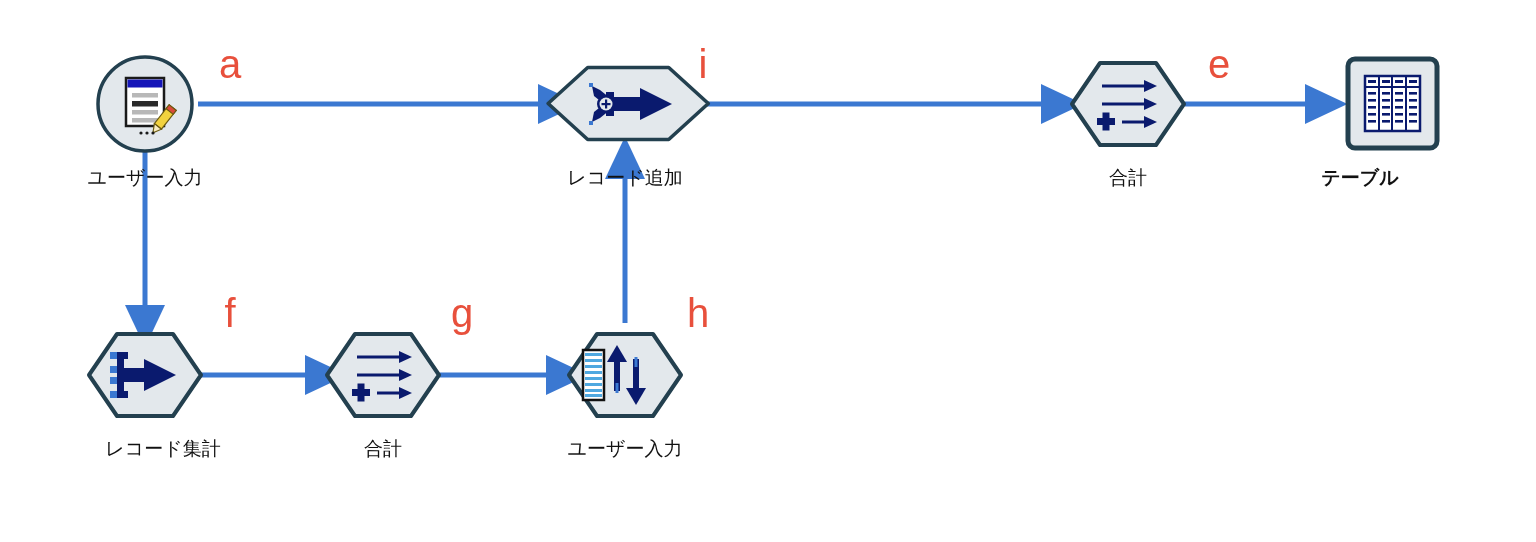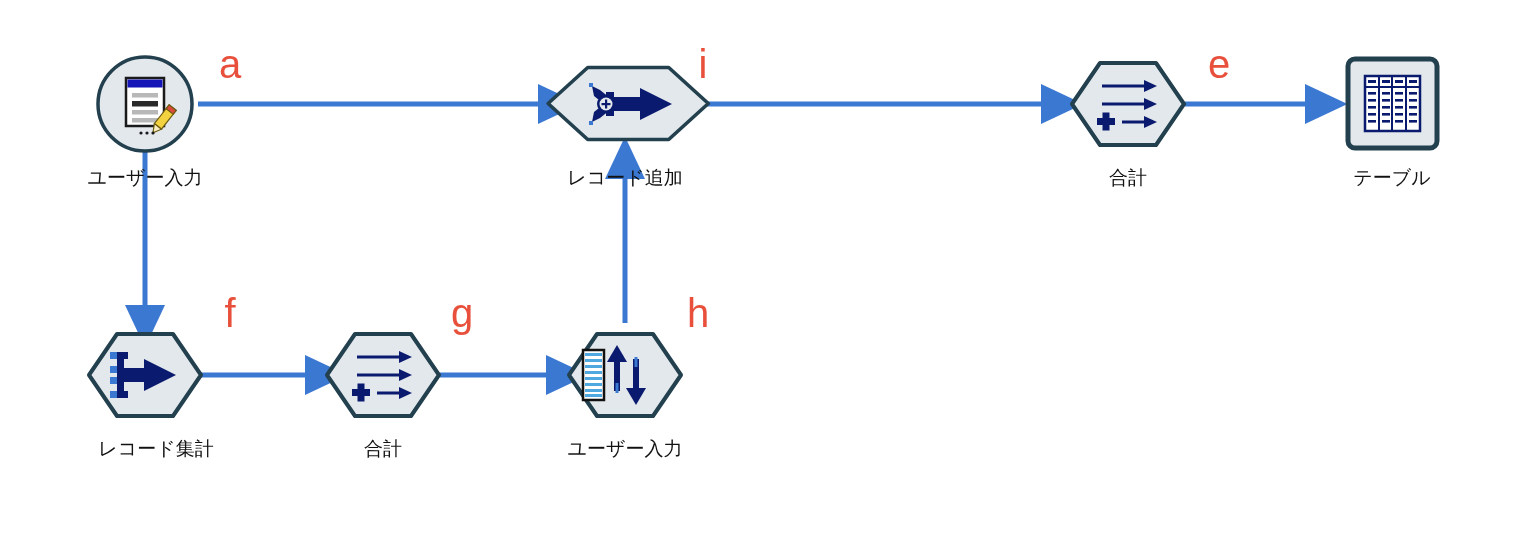--- a/index.html
+++ b/index.html
@@ -200,22 +200,22 @@
       <rect x="615.5" y="383" width="3" height="10" fill="#3B78D1"></rect>
       <rect x="634.5" y="357" width="3" height="10" fill="#3B78D1"></rect>
     </g>
   </g>
 </svg>
 
 <div>
   <div class="node-label" style="left:145px;top:168px;">ユーザー入力</div>
   <div class="node-label" style="left:625px;top:168px;font-family:Liberation Serif, serif;">レコード追加</div>
   <div class="node-label" style="left:1128px;top:168px;">合計</div>
-  <div class="node-label" style="left:1392px;top:168px;">テーブル</div>
-  <div class="node-label" style="left:156px;top:439px;">レコード集計</div>
+  <div class="node-label" style="left:1360px;top:168px;font-weight:bold;">テーブル</div>
+  <div class="node-label" style="left:163px;top:439px;">レコード集計</div>
   <div class="node-label" style="left:383px;top:439px;">合計</div>
   <div class="node-label" style="left:625px;top:439px;">ユーザー入力</div>
 </div>
 
 <div>
   <div class="edge-label" style="left:230px;top:64px;">a</div>
   <div class="edge-label" style="left:703px;top:64px;">i</div>
   <div class="edge-label" style="left:1219px;top:64px;">e</div>
   <div class="edge-label" style="left:230px;top:313px;">f</div>
   <div class="edge-label" style="left:462px;top:313px;">g</div>

